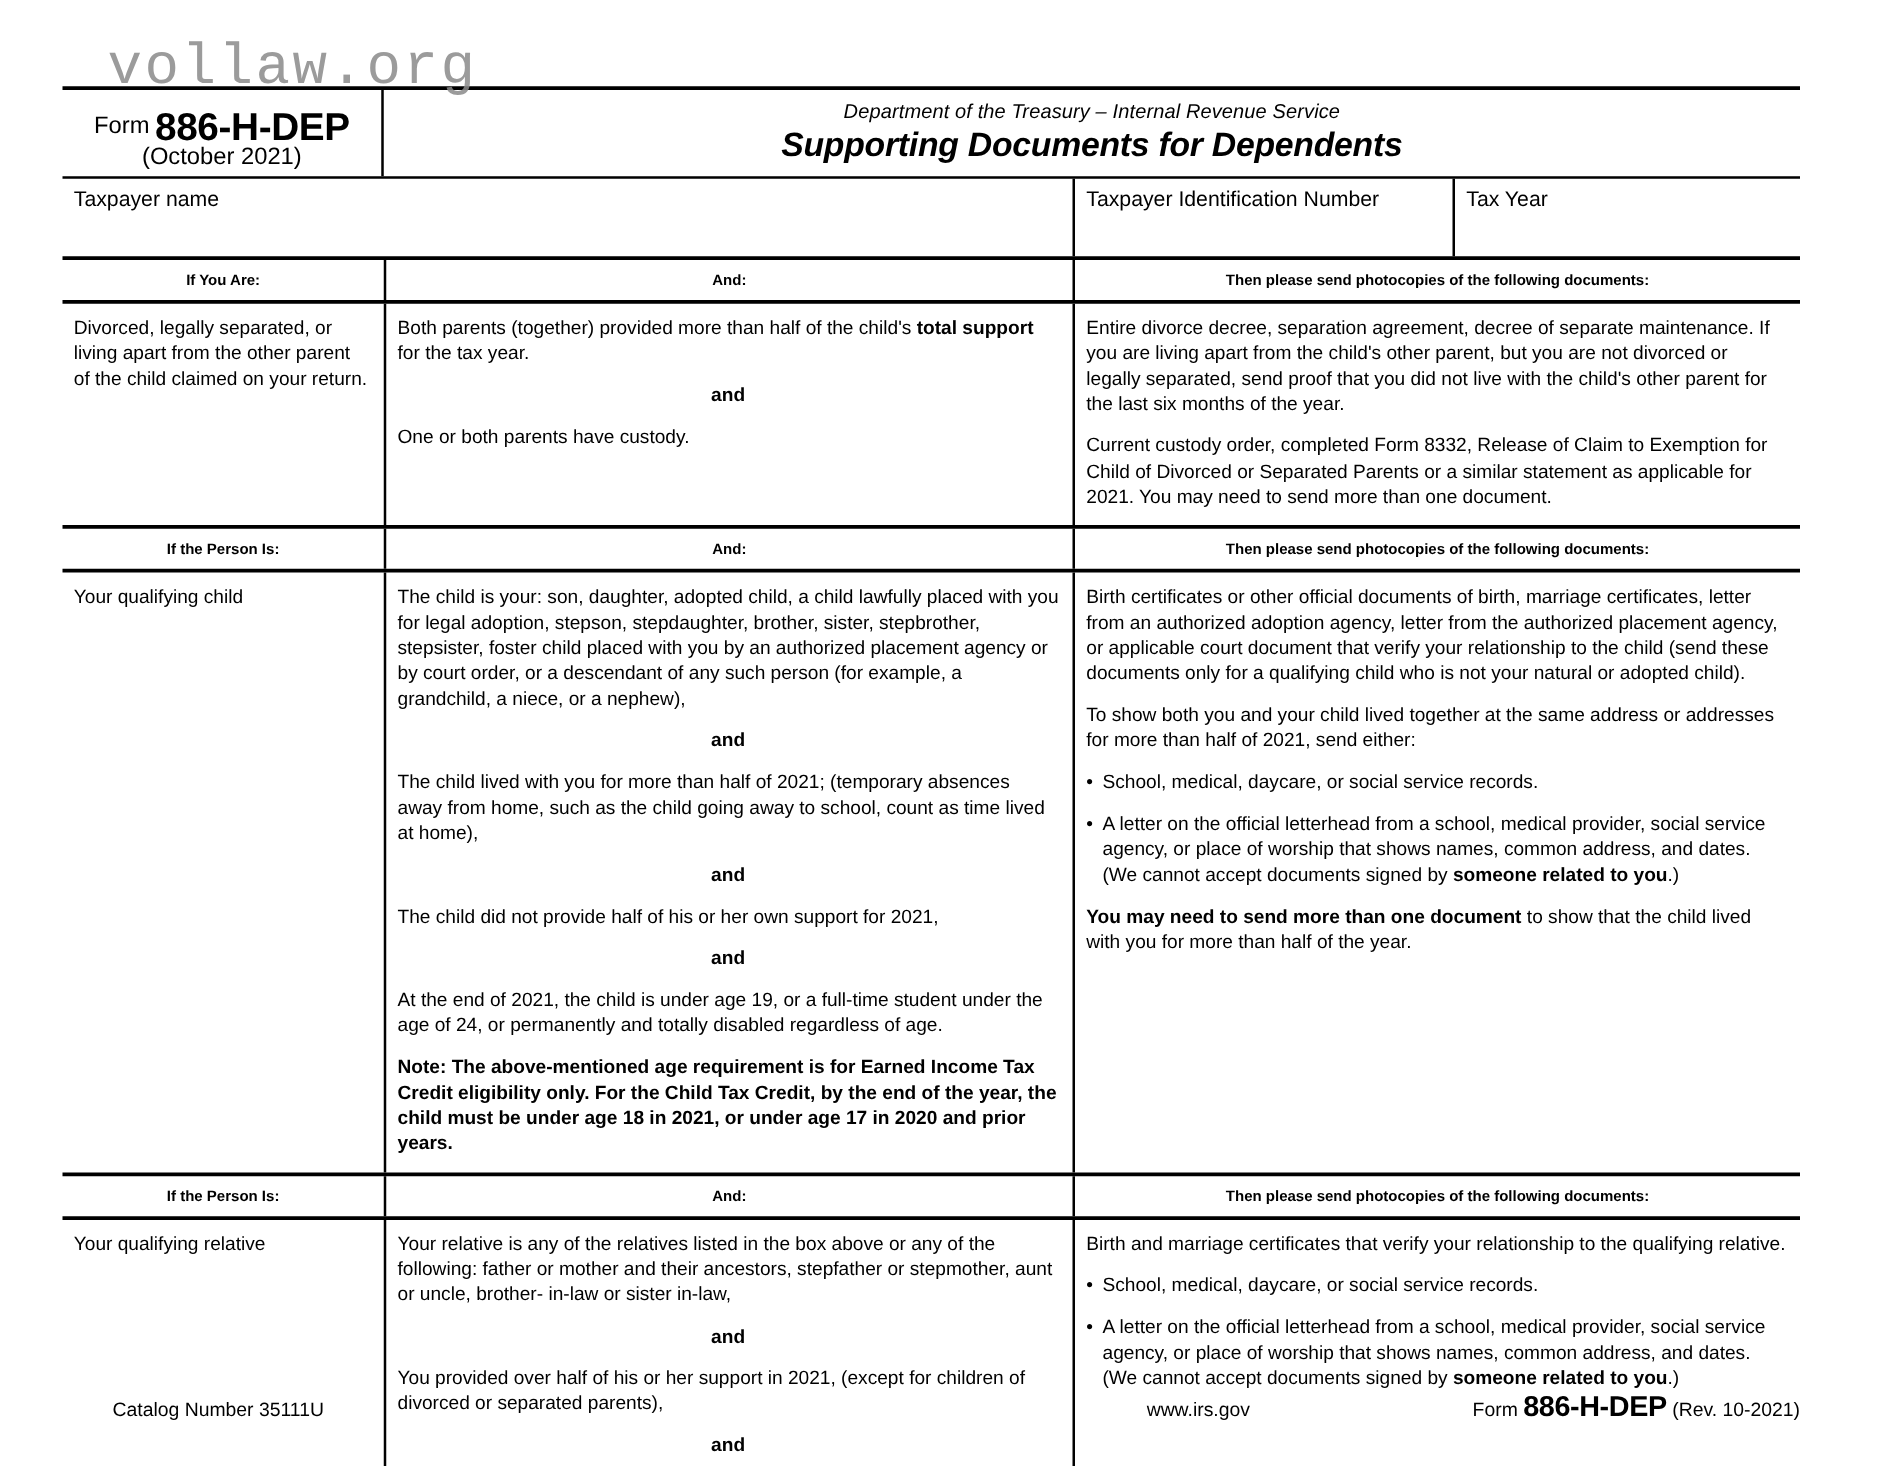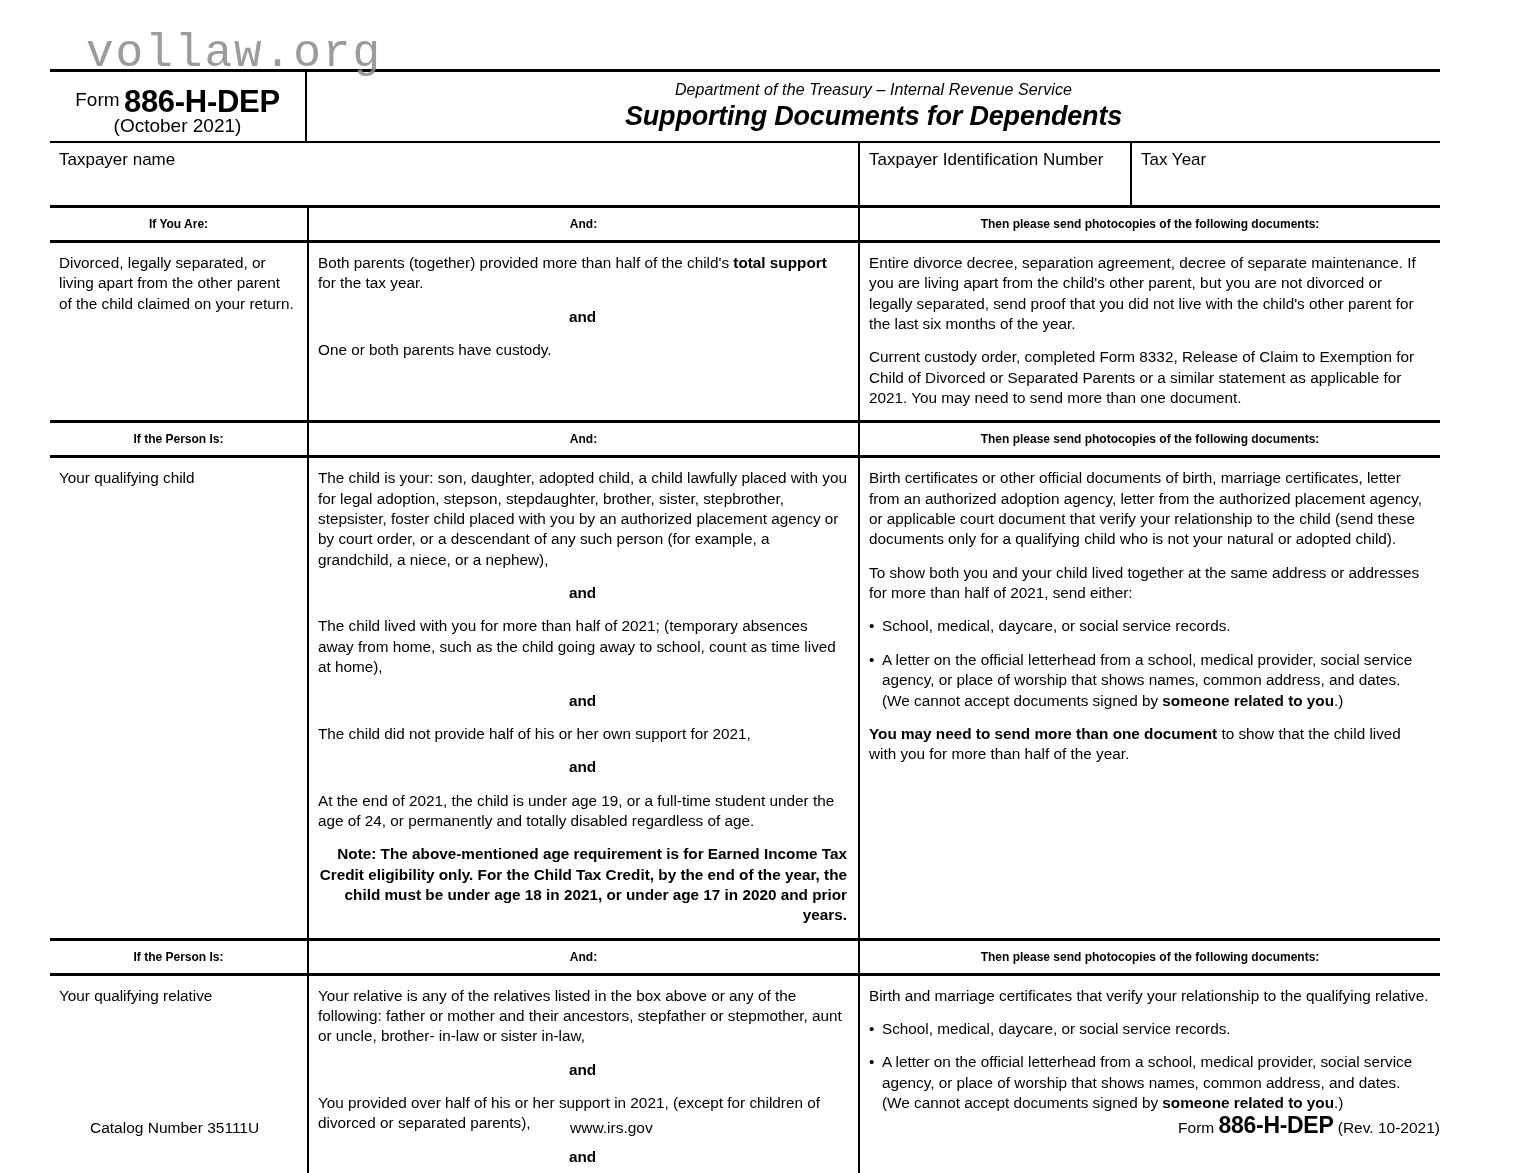--- a/index.html
+++ b/index.html
@@ -90,21 +90,21 @@
   }
 
   
   .tp-row {
     position: absolute; left: 0; top: 141px;
     width: 1390px; height: 64px;
     border-top: 2px solid #000;
     display: flex;
   }
   .tp-name  { width: 810px; border-right: 2px solid #000; }
-  .tp-tin   { width: 272px; border-right: 2px solid #000; }
+  .tp-tin   { width: 304px; border-right: 2px solid #000; }
   .tp-year  { flex: 1; }
   .tp-lbl {
     font-size: 17px;
     padding: 7px 0 0 9px;
   }
 
   
   .tbl {
     position: absolute; left: 0; top: 205px;
     width: 1390px;
@@ -142,36 +142,36 @@
     font-weight: bold;
     margin: 0 0 13px 0;
   }
   .bullet {
     display: flex;
     margin: 0 0 13px 0;
   }
   .bullet .dot { width: 13px; flex: none; }
   .bullet .btxt { flex: 1; }
   b { font-weight: bold; }
-  .boldp { font-weight: bold; text-align: right; }
+  .boldp { font-weight: bold; }
 
   .r1 .c1 .cell,
   .r2 .c1 .cell,
   .r3 .c1 .cell { padding-top: 10px; }
 
   
   .footer {
     position: absolute; left: 0; top: 1112px;
     width: 1390px;
     display: flex;
     align-items: baseline;
     font-size: 15.5px;
   }
   .ft-left   { width: 480px; margin-left: 40px; }
-  .ft-center { width: 430px; text-align: left; }
+  .ft-center { width: 430px; text-align: right; }
   .ft-right  { flex: 1; text-align: right; white-space: nowrap; }
   .ft-form-word { font-size: 15.5px; }
   .ft-form-num  { font-size: 23px; font-weight: bold; letter-spacing: -.3px; }
   .ft-rev { font-size: 15.5px; }
 </style>
 </head>
 <body>
 
 <div class="page">
 

